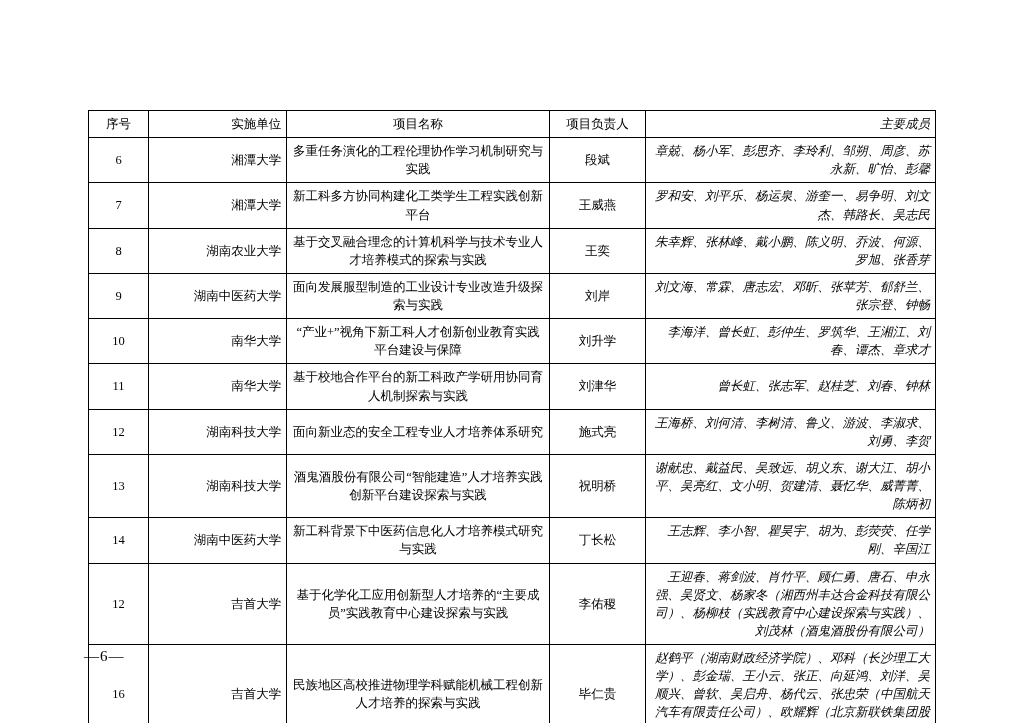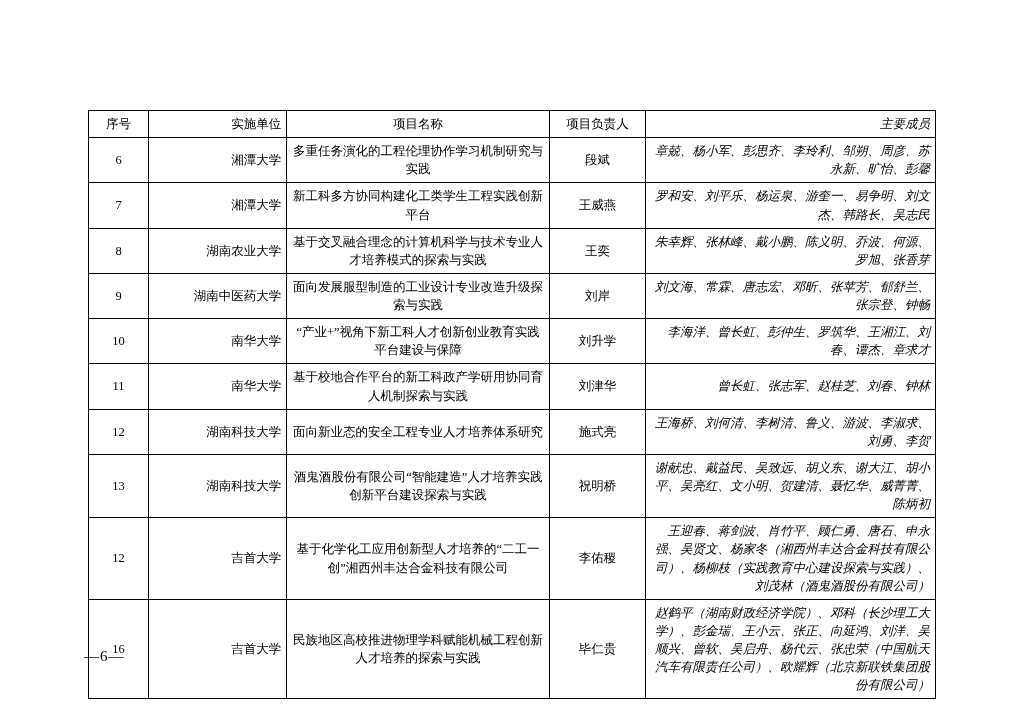--- a/index.html
+++ b/index.html
@@ -130,23 +130,30 @@
           <td class="c-members">王海桥、刘何清、李树清、鲁义、游波、李淑求、刘勇、李贺</td>
         </tr>
         <tr>
           <td class="c-no">13</td>
           <td class="c-unit">湖南科技大学</td>
           <td class="c-name">酒鬼酒股份有限公司“智能建造”人才培养实践创新平台建设探索与实践</td>
           <td class="c-leader">祝明桥</td>
           <td class="c-members">谢献忠、戴益民、吴致远、胡义东、谢大江、胡小平、吴亮红、文小明、贺建清、聂忆华、威菁菁、陈炳初</td>
         </tr>
         <tr>
+          <td class="c-no">14</td>
+          <td class="c-unit">湖南中医药大学</td>
+          <td class="c-name">新工科背景下中医药信息化人才培养模式研究与实践</td>
+          <td class="c-leader">丁长松</td>
+          <td class="c-members">王志辉、李小智、瞿昊宇、胡为、彭荧荧、任学刚、辛国江</td>
+        </tr>
+        <tr>
           <td class="c-no">12</td>
           <td class="c-unit">吉首大学</td>
-          <td class="c-name">基于化学化工应用创新型人才培养的“二工一创”湘西州丰达合金科技有限公司</td>
+          <td class="c-name">基于化学化工应用创新型人才培养的“主要成员”实践教育中心建设探索与实践</td>
           <td class="c-leader">李佑稷</td>
           <td class="c-members">王迎春、蒋剑波、肖竹平、顾仁勇、唐石、申永强、吴贤文、杨家冬（湘西州丰达合金科技有限公司）、杨柳枝（实践教育中心建设探索与实践）、刘茂林（酒鬼酒股份有限公司）</td>
         </tr>
         <tr>
           <td class="c-no">16</td>
           <td class="c-unit">吉首大学</td>
           <td class="c-name">民族地区高校推进物理学科赋能机械工程创新人才培养的探索与实践</td>
           <td class="c-leader">毕仁贵</td>
           <td class="c-members">赵鹤平（湖南财政经济学院）、邓科（长沙理工大学）、彭金瑞、王小云、张正、向延鸿、刘洋、吴顺兴、曾软、吴启舟、杨代云、张忠荣（中国航天汽车有限责任公司）、欧耀辉（北京新联铁集团股份有限公司）</td>
         </tr>

